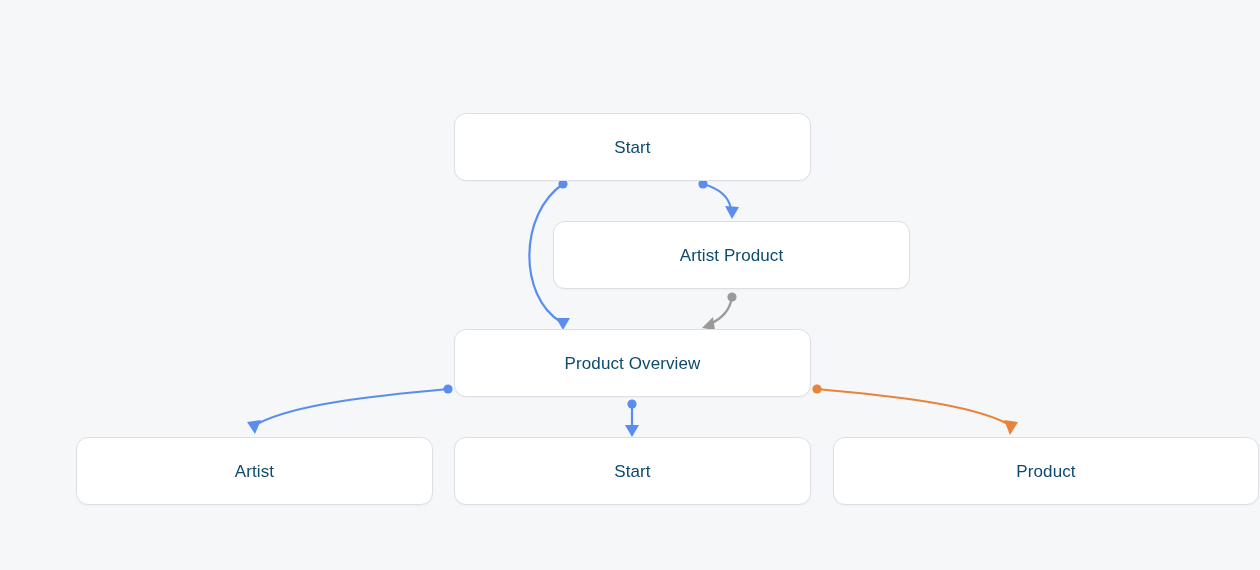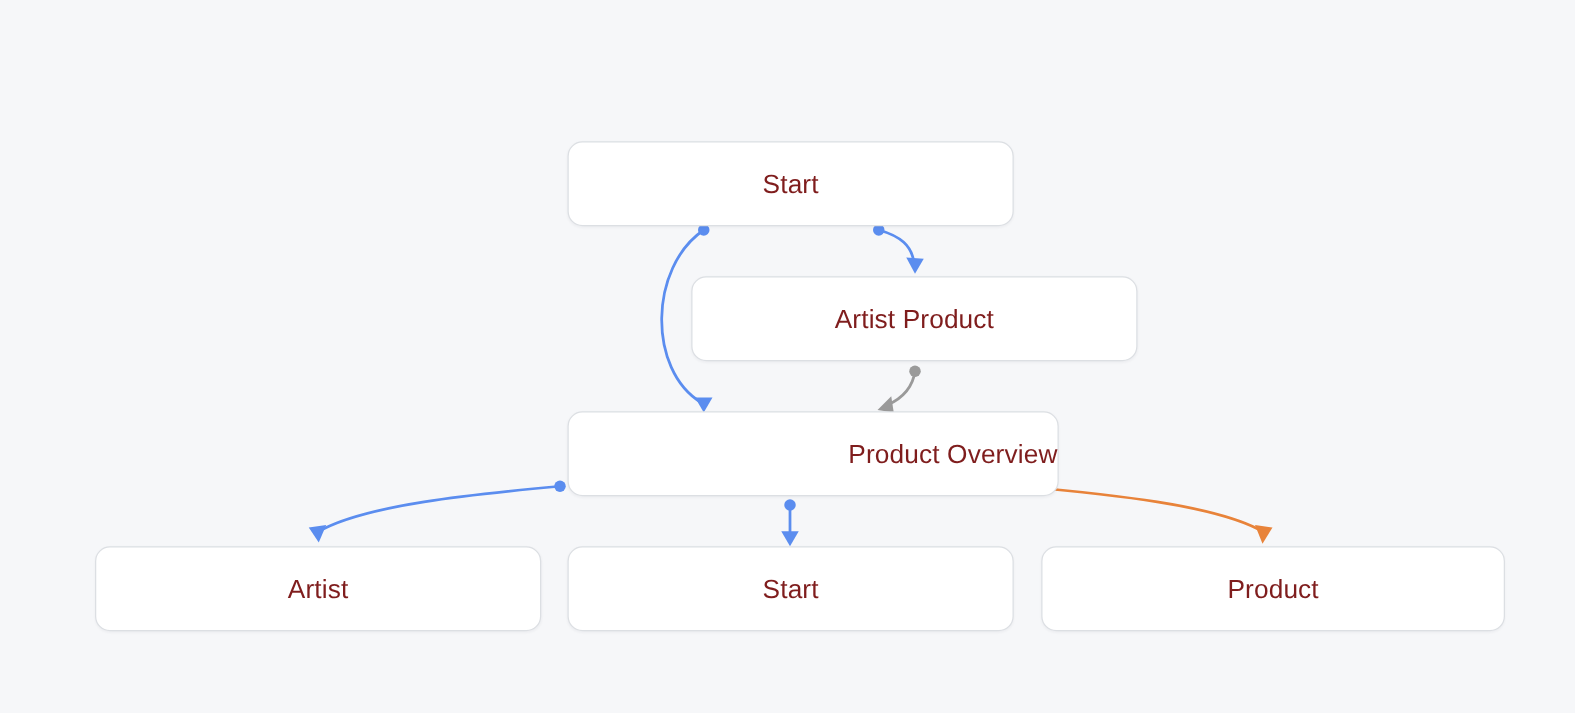--- a/index.html
+++ b/index.html
@@ -32,23 +32,23 @@
     box-sizing: border-box;
     background: #ffffff;
     border: 1px solid #dcdfe3;
     border-radius: 12px;
     display: flex;
     align-items: center;
     justify-content: center;
     box-shadow: 0 1px 2px rgba(17, 24, 39, 0.04);
   }
   .node-label {
-    font-size: 21px;
+    font-size: 17px;
     font-weight: 500;
-    color: #7f1d1d;
+    color: #0c4a6e;
     letter-spacing: 0.1px;
     white-space: nowrap;
     line-height: 1;
   }
 </style>
 </head>
 <body>
 
 <div id="canvas">
 
@@ -92,29 +92,29 @@
   </svg>
 
   <div class="node" style="left: 454px; top: 113px; width: 357px; height: 68px;">
     <span class="node-label">Start</span>
   </div>
 
   <div class="node" style="left: 553px; top: 221px; width: 357px; height: 68px;">
     <span class="node-label">Artist Product</span>
   </div>
 
-  <div class="node" style="left: 454px; top: 329px; width: 393px; height: 68px; justify-content: flex-end;">
+  <div class="node" style="left: 454px; top: 329px; width: 357px; height: 68px;">
     <span class="node-label">Product Overview</span>
   </div>
 
   <div class="node" style="left: 76px; top: 437px; width: 357px; height: 68px;">
     <span class="node-label">Artist</span>
   </div>
 
   <div class="node" style="left: 454px; top: 437px; width: 357px; height: 68px;">
     <span class="node-label">Start</span>
   </div>
 
-  <div class="node" style="left: 833px; top: 437px; width: 371px; height: 68px;">
+  <div class="node" style="left: 833px; top: 437px; width: 426px; height: 68px;">
     <span class="node-label">Product</span>
   </div>
 
 </div>
 
 </body></html>

